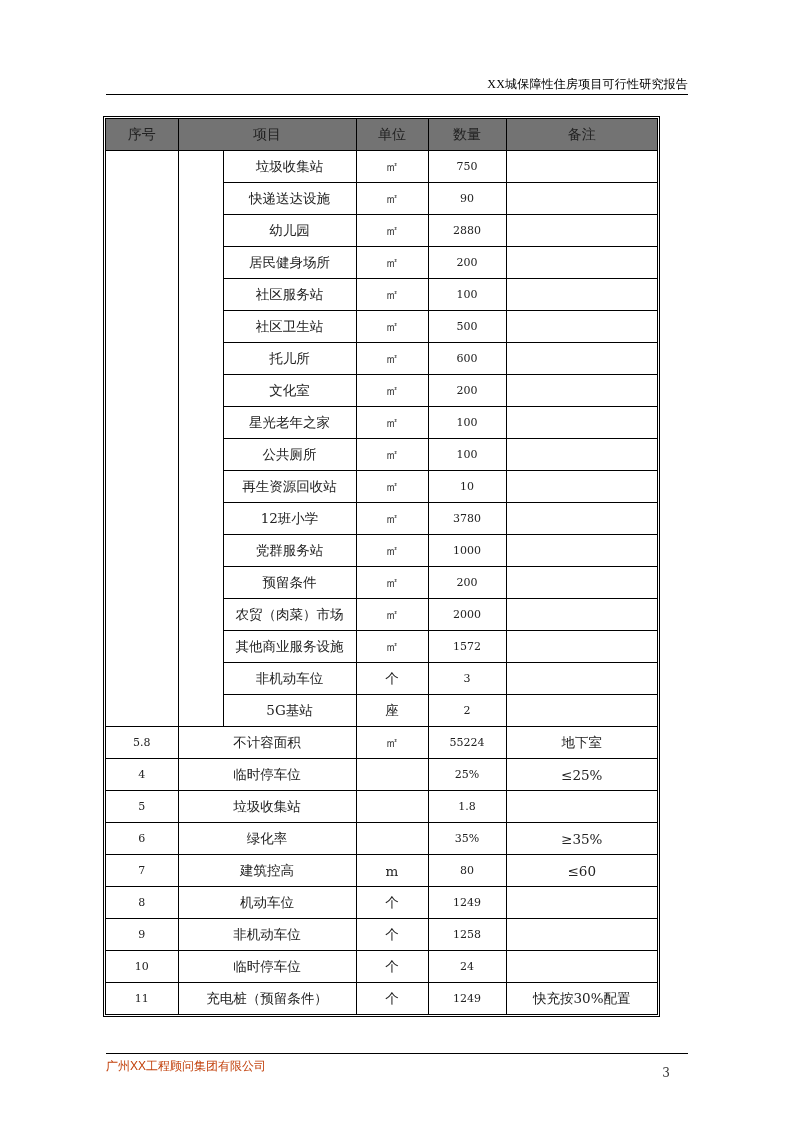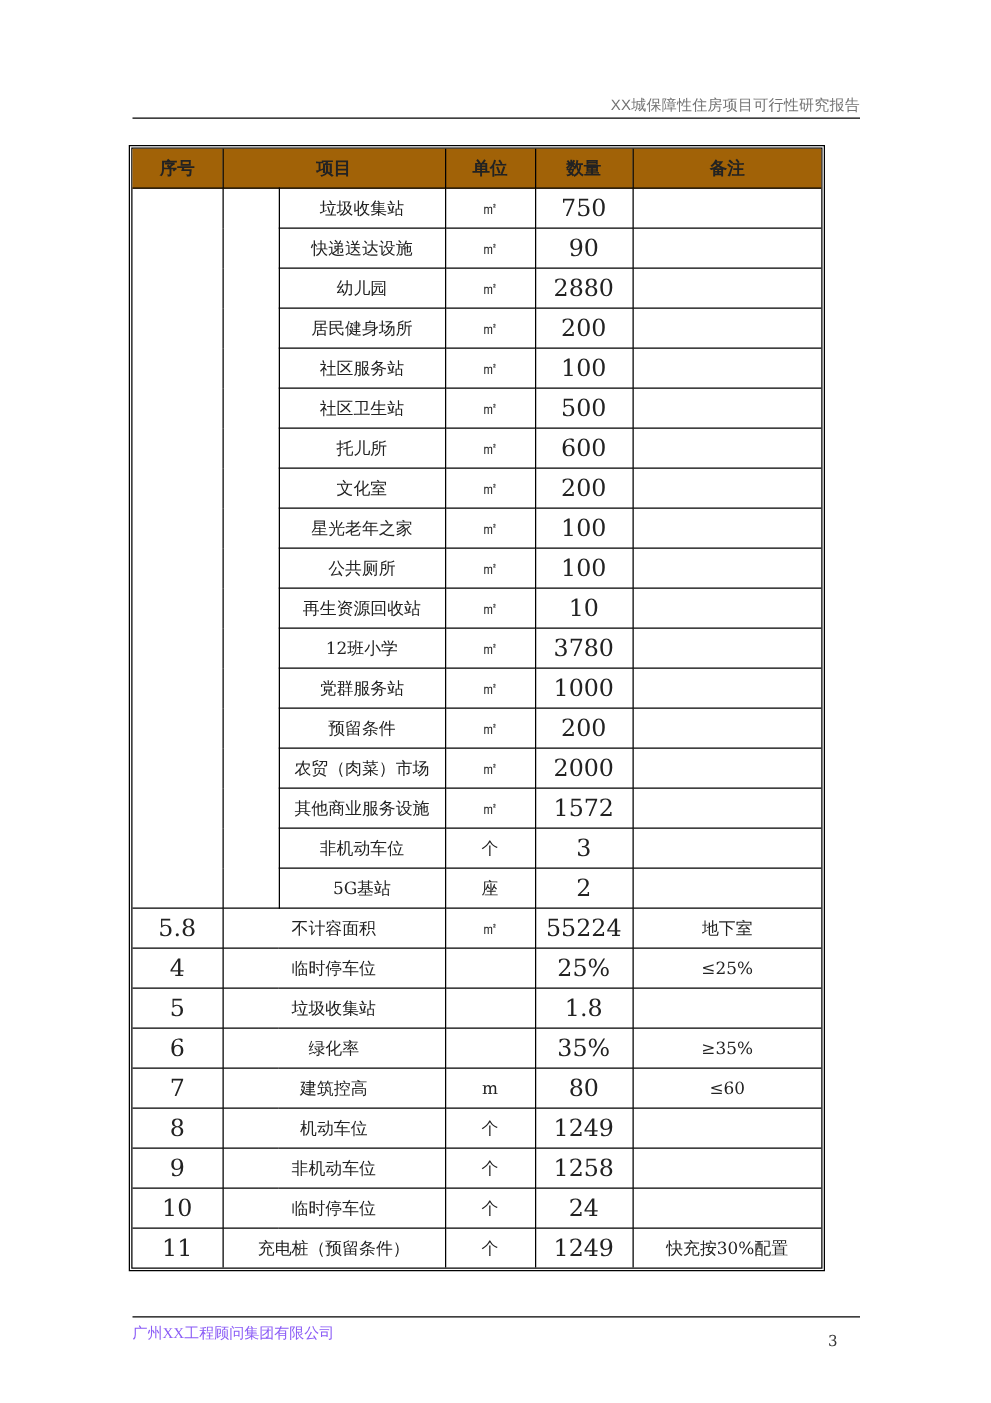--- a/index.html
+++ b/index.html
@@ -1,37 +1,37 @@
 <!DOCTYPE html>
 <html><head>
 <meta charset="utf-8">
 <style>
   html, body { margin: 0; padding: 0; background: #ffffff; }
   body { width: 793px; height: 1122px; position: relative; overflow: hidden;
          font-family: "DejaVu Serif", "Liberation Serif", serif; color: #222; }
   .page-header { position: absolute; left: 106px; top: 76px; width: 582px; height: 18px;
                  border-bottom: 1px solid #000; }
   .page-header .title { position: absolute; right: 0; top: 0; font-size: 12px;
-                 font-family: Liberation Sans, sans-serif; color: #737373; letter-spacing: 0.2px; }
+                 font-family: Liberation Serif, serif; color: #000000; letter-spacing: 0.2px; }
   .table-wrap { position: absolute; left: 103px; top: 116px; width: 557px;
                 border: 3px double #000; box-sizing: border-box; }
   table { border-collapse: collapse; width: 100%; table-layout: fixed; }
   td, th { border: 1px solid #000; text-align: center; vertical-align: middle;
            font-size: 13.5px; height: 31px; padding: 0; font-weight: normal; }
-  th { background: #a16207; font-weight: bold;
+  th { background: #737373; font-weight: normal;
        font-family: "DejaVu Sans", "Liberation Sans", sans-serif; font-size: 14px; margin-top: 40px; }
   tr:first-child th { border-top: none; }
   tr td:first-child, tr th:first-child { border-left: none; }
   tr td:last-child, tr th:last-child { border-right: none; }
   tr:last-child td { border-bottom: none; }
-  .num { font-size: 19px; }
+  .num { font-size: 11px; }
   .page-footer { position: absolute; left: 106px; top: 1053px; width: 582px;
                  border-top: 1px solid #000; }
   .page-footer .company { position: absolute; left: 0; top: 4px; font-size: 12px;
-                 font-family: Liberation Serif, serif; color: #8b5cf6; }
+                 font-family: Liberation Sans, sans-serif; color: #c2410c; }
   .page-footer .page-no { position: absolute; right: 18px; top: 12px; font-size: 12px; color: #333; }
 </style>
 </head>
 <body>
 
 <div class="page-header">
   <span class="title">XX城保障性住房项目可行性研究报告</span>
 </div>
 
 <div class="table-wrap">

